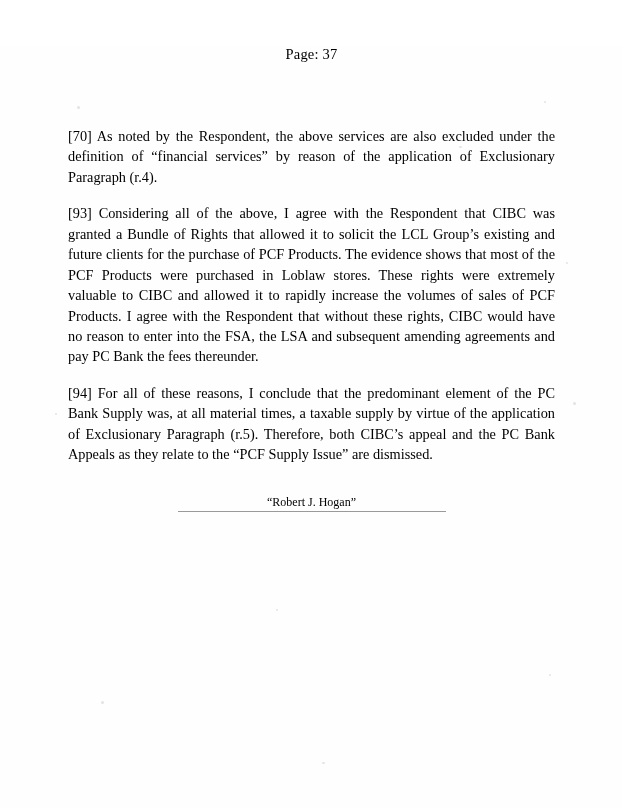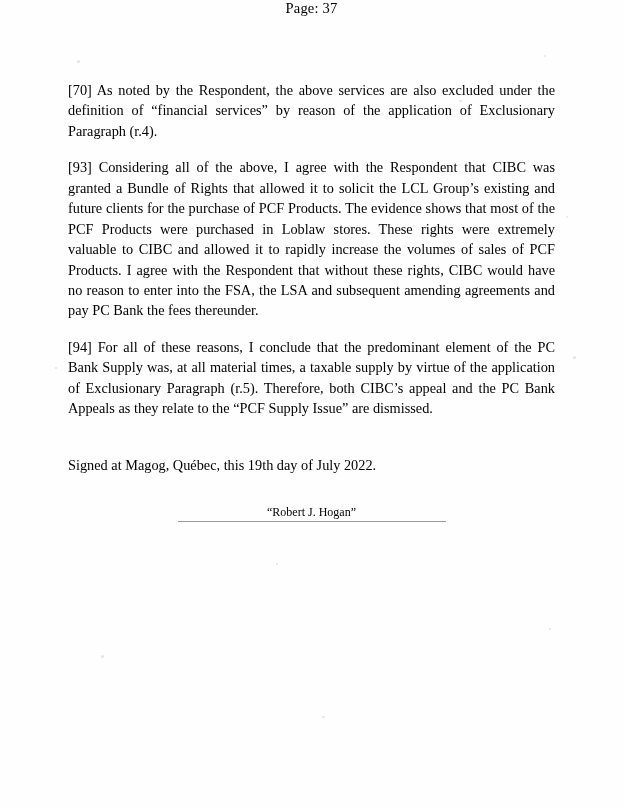--- a/index.html
+++ b/index.html
@@ -18,20 +18,21 @@
     position: relative;
     width: 623px;
     height: 808px;
     box-sizing: border-box;
     padding: 0;
     background: #fefefe;
   }
   .page-header {
     text-align: center;
     font-size: 14.5px;
+    margin-top: 46px;
     letter-spacing: 0.2px;
   }
   .body-area {
     position: absolute;
     left: 68px;
     top: 80px;
     width: 487px;
   }
   p.para {
     font-size: 14.3px;
@@ -88,21 +89,20 @@
 
 <div class="page">
 
   <div class="page-header">Page: 37</div>
 
   <div class="body-area">
     <p class="para">[70]   As noted by the Respondent, the above services are also excluded under the definition of “financial services” by reason of the application of Exclusionary Paragraph (r.4).</p>
     <p class="para">[93]   Considering all of the above, I agree with the Respondent that CIBC was granted a Bundle of Rights that allowed it to solicit the LCL Group’s existing and future clients for the purchase of PCF Products. The evidence shows that most of the PCF Products were purchased in Loblaw stores. These rights were extremely valuable to CIBC and allowed it to rapidly increase the volumes of sales of PCF Products. I agree with the Respondent that without these rights, CIBC would have no reason to enter into the FSA, the LSA and subsequent amending agreements and pay PC Bank the fees thereunder.</p>
     <p class="para">[94]   For all of these reasons, I conclude that the predominant element of the PC Bank Supply was, at all material times, a taxable supply by virtue of the application of Exclusionary Paragraph (r.5). Therefore, both CIBC’s appeal and the PC Bank Appeals as they relate to the “PCF Supply Issue” are dismissed.</p>
 
-    <div class="signed-line">Signed at Magog, Québec, this 19th day of July 2022.</div>
 
     <div class="signature-block">
       <div class="sig-inner">
         <div class="sig-name">“Robert J. Hogan”</div>
         <div class="sig-rule"></div>
       </div>
     </div>
   </div>
 
   <div class="speck" style="left:77px; top:60px; width:3px; height:3px;"></div>

